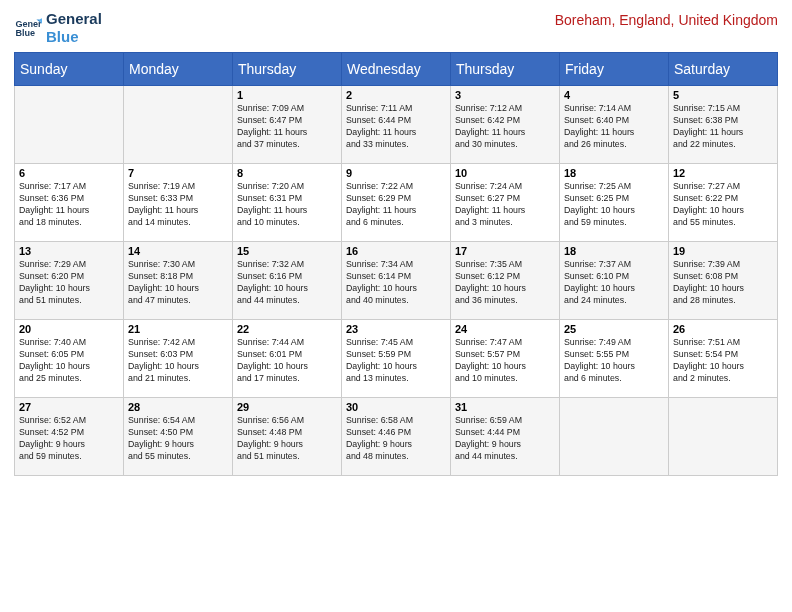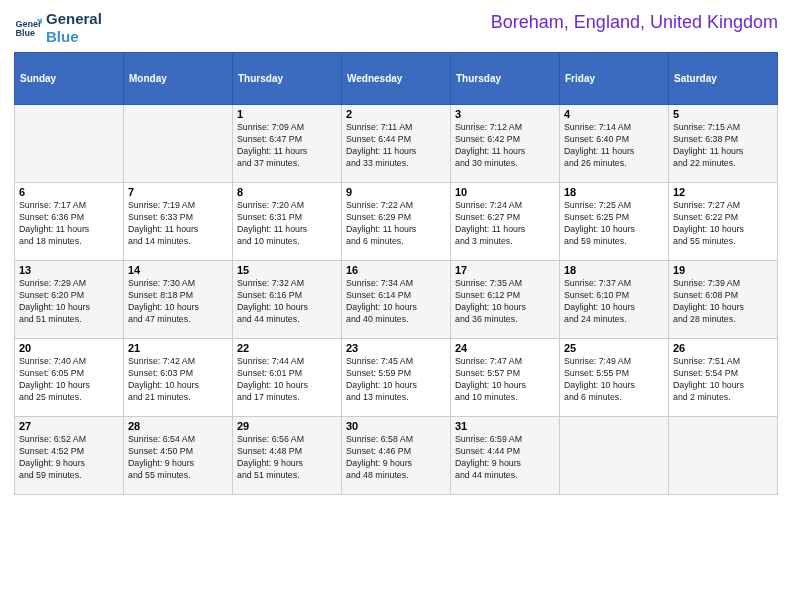--- a/index.html
+++ b/index.html
@@ -33,37 +33,37 @@
     .title-block {
       text-align: right;
     }
     .month-title {
       font-size: 32px;
       font-weight: bold;
       color: #222;
       line-height: 1.1;
     }
     .location {
-      font-size: 18px;
-      color: #6d28d9;
+      font-size: 14px;
+      color: #b91c1c;
       margin-top: 2px;
       text-align: right;
     }
     table {
       width: 100%;
       border-collapse: collapse;
       font-size: 9.5px;
     }
     thead tr th {
       background-color: #3a6bbf;
       color: #fff;
-      padding: 20px 5px;
+      padding: 8px 5px;
       text-align: left;
-      font-size: 10px;
-      font-weight: bold;
+      font-size: 14px;
+      font-weight: normal;
       border: 1px solid #2a5aaf;
     }
     tbody tr td {
       border: 1px solid #ccc;
       vertical-align: top;
       padding: 3px 4px;
       width: 14.28%;
       height: 78px;
     }
     tbody tr:nth-child(odd) td {

